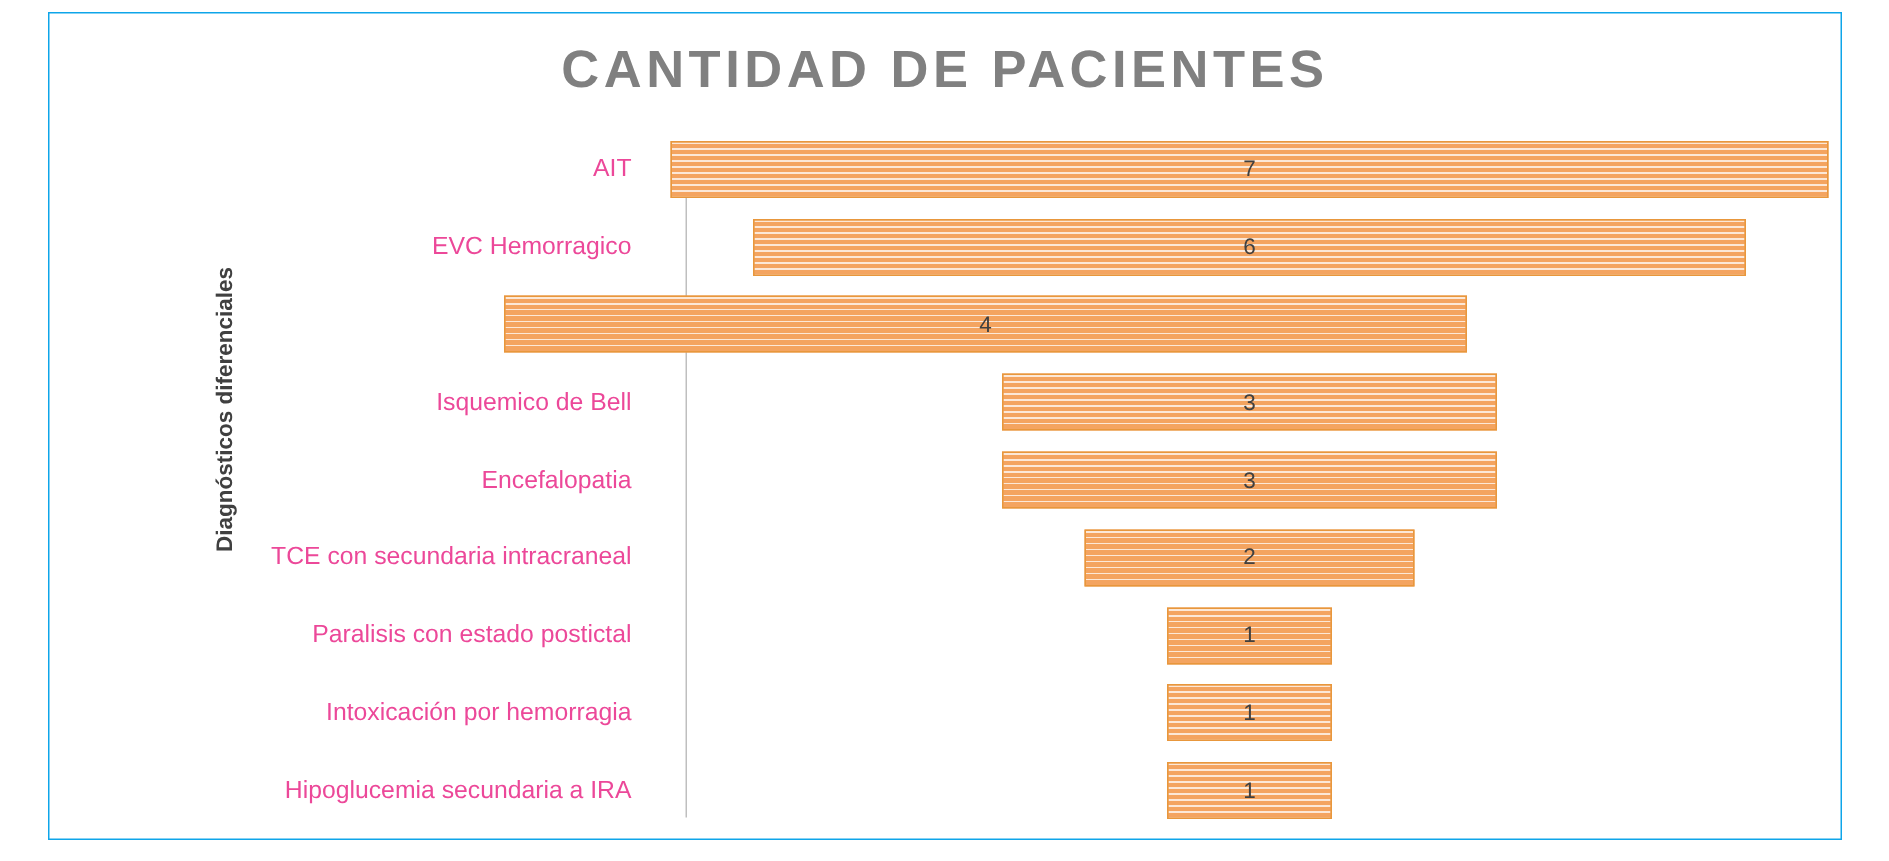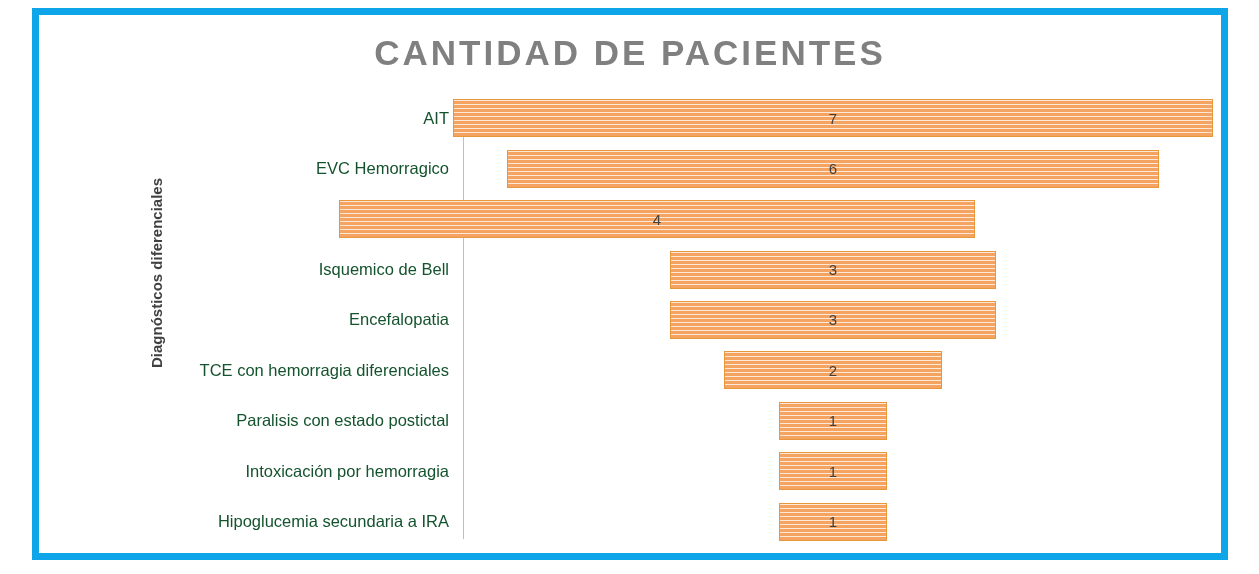--- a/index.html
+++ b/index.html
@@ -16,21 +16,21 @@
     height: 574px;
     background: #ffffff;
     overflow: hidden;
   }
   .chart-frame {
     position: absolute;
     left: 32px;
     top: 8px;
     width: 1196px;
     height: 552px;
-    border: 7px solid #0ea5e9;
+    border: 1px solid #0ea5e9;
     box-sizing: border-box;
     background: #ffffff;
   }
   .chart-title {
     position: absolute;
     left: 0;
     top: 18px;
     width: 100%;
     text-align: center;
     font-size: 35px;
@@ -76,23 +76,23 @@
   }
   .row {
     flex: 1 1 0;
     display: flex;
     align-items: center;
     position: relative;
   }
   .cat-label {
     width: 352px;
     text-align: right;
-    padding-right: 4px;
+    padding-right: 26px;
     font-size: 16.5px;
-    color: #14532d;
+    color: #ec4899;
     box-sizing: border-box;
     white-space: nowrap;
     overflow: hidden;
   }
   .bar-area {
     position: relative;
     flex: 1 1 auto;
     height: 100%;
   }
   .bar {
@@ -166,21 +166,21 @@
           </div>
           <div class="row">
             <div class="cat-label">Encefalopatia</div>
             <div class="bar-area">
               <div class="bar" style="width: 42.8571%; left: 28.5714%;">
                 <span class="bar-value">3</span>
               </div>
             </div>
           </div>
           <div class="row">
-            <div class="cat-label">TCE con hemorragia diferenciales</div>
+            <div class="cat-label">TCE con secundaria intracraneal</div>
             <div class="bar-area">
               <div class="bar" style="width: 28.5714%; left: 35.7143%;">
                 <span class="bar-value">2</span>
               </div>
             </div>
           </div>
           <div class="row">
             <div class="cat-label">Paralisis con estado postictal</div>
             <div class="bar-area">
               <div class="bar" style="width: 14.2857%; left: 42.8571%;">

